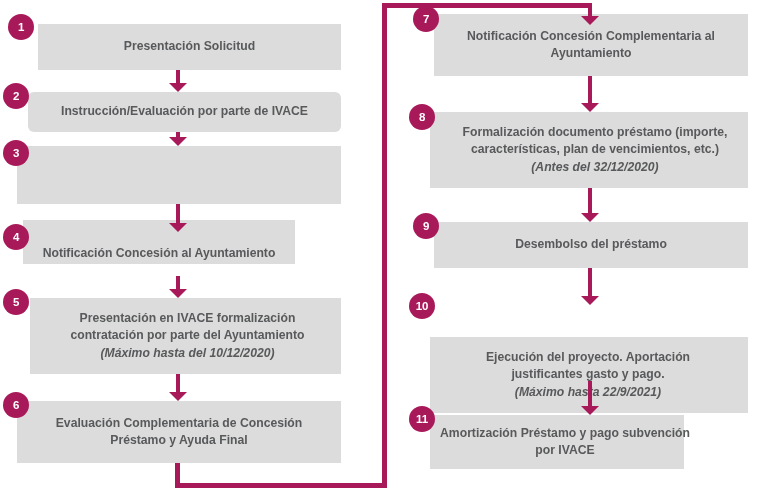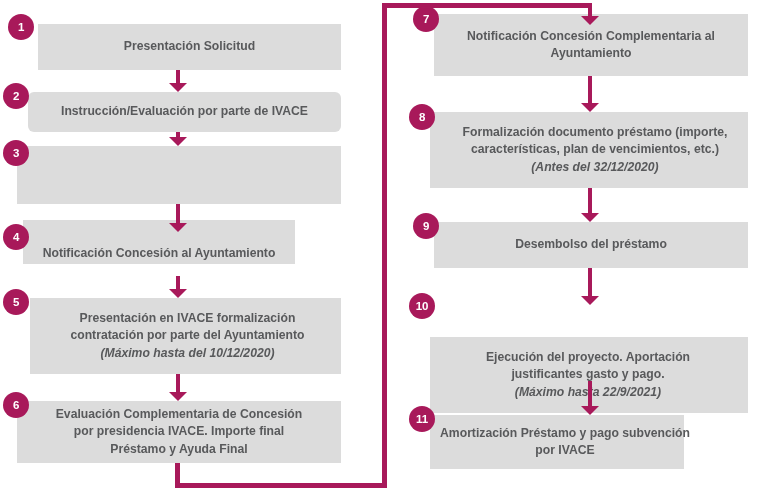--- a/index.html
+++ b/index.html
@@ -111,21 +111,20 @@
   </div>
 
   <div class="step" style="left:30px; top:298px; width:311px; height:76px; padding-left:16px; padding-right:12px;">
     <span class="line">Presentación en IVACE formalización</span>
     <span class="line">contratación por parte del Ayuntamiento</span>
     <span class="line italic">(Máximo hasta del 10/12/2020)</span>
   </div>
 
   <div class="step" style="left:17px; top:401px; width:324px; height:62px; padding-left:12px; padding-right:12px;">
     <span class="line">Evaluación Complementaria de Concesión</span>
-    <span class="line">por presidencia IVACE. Importe final</span>
     <span class="line">Préstamo y Ayuda Final</span>
   </div>
 
   <div class="step" style="left:434px; top:14px; width:314px; height:62px; padding-left:12px; padding-right:12px;align-items:center;">
     <span class="line">Notificación Concesión Complementaria al</span>
     <span class="line">Ayuntamiento</span>
   </div>
 
   <div class="step" style="left:430px; top:112px; width:318px; height:76px; padding-left:20px; padding-right:8px;">
     <span class="line">Formalización documento préstamo (importe,</span>

